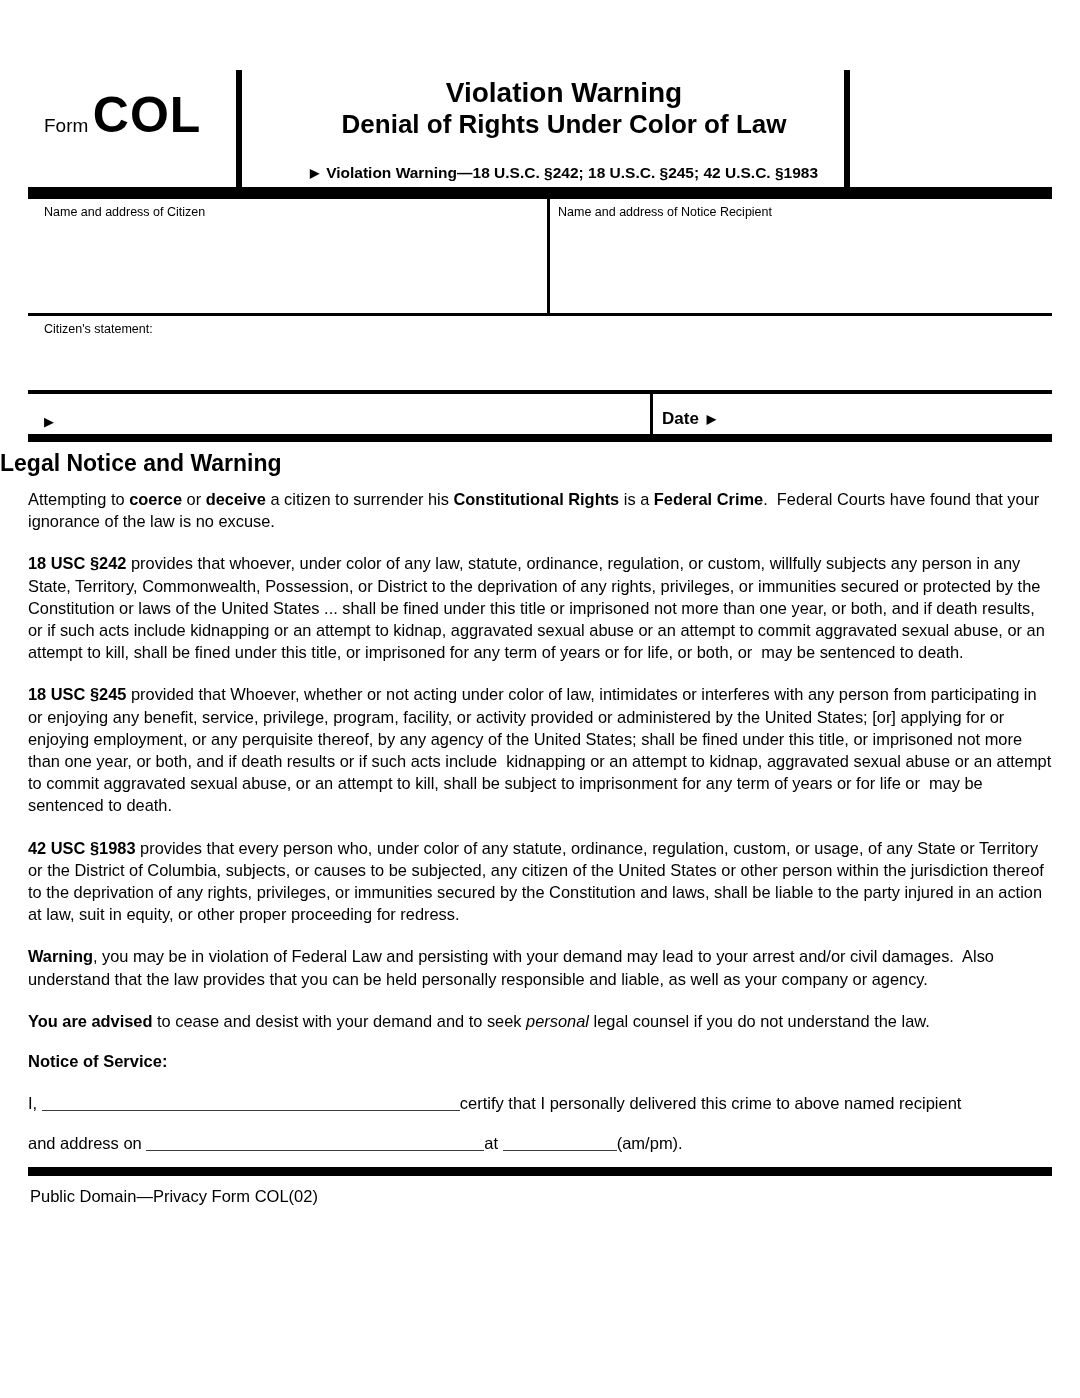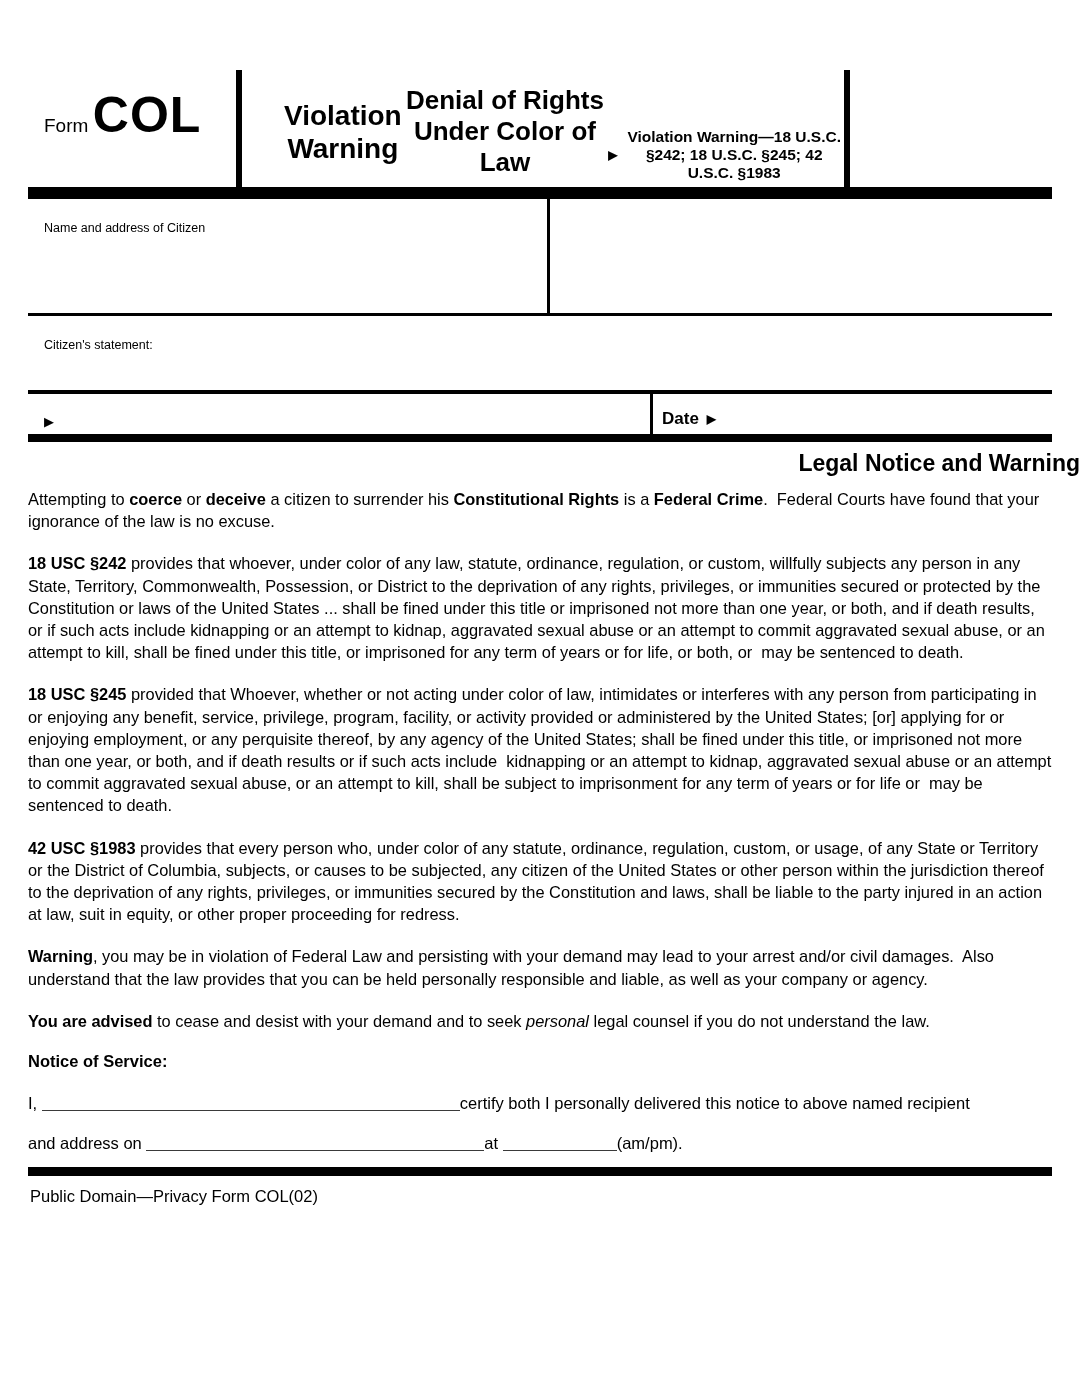--- a/index.html
+++ b/index.html
@@ -21,54 +21,54 @@
   .bar.foot  { height:9px; margin-top:14px; }
 
   
   .hdr { display:flex; margin-top:70px; height:117px; }
   .hdr-left { width:208px; padding:16px 7px 0 16px; white-space:nowrap; }
   .form-word { font-size:19px; }
   .form-code { font-size:50px; font-weight:bold; letter-spacing:1px; }
   .hdr-center {
     width:614px;
     border-left:6px solid #000; border-right:6px solid #000;
-    display:flex; flex-direction:row; align-items:center;
+    display:flex; flex-direction:column; align-items:center;
     text-align:center; padding-top:6px;padding-left:42px;
   }
   .title1 { font-size:28px; font-weight:bold; line-height:33px; }
   .title2 { font-size:26px; font-weight:bold; line-height:31px; }
   .statutes { margin-top:auto; padding-bottom:5px; font-size:15.5px; font-weight:bold; display:flex; align-items:center; gap:7px; }
   .arrow-glyph { font-size:12px; line-height:1; }
   .hdr-right { flex:1; }
 
   
   .parties { display:flex; height:114px; }
   .party-box { position:relative; }
   .party-box.left { width:519px; }
   .party-divider { width:3px; background:#000; }
   .party-box.right { flex:1; }
-  .box-label { font-size:12.5px; padding:22px 0 0 16px; }
+  .box-label { font-size:12.5px; padding:6px 0 0 16px; }
   .party-box.right .box-label { padding-left:8px; }
 
   
   .statement { height:74px; }
 
   
   .certify { padding:12px 0 0 16px; }
   .certify-text { font-size:17.5px; line-height:24px; white-space:pre-wrap; }
   .sig-label { font-size:17.5px; font-weight:bold; line-height:26px; margin-top:2px; }
   .sig-row { position:relative; height:40px; }
   .sig-arrow { position:absolute; left:16px; bottom:6px; font-size:13px; }
   .sig-field { position:absolute; left:34px; right:410px; top:0; bottom:0; }
   .sig-divider { position:absolute; left:622px; top:0; bottom:0; width:3px; background:#000; }
   .date-label { position:absolute; left:634px; bottom:5px; font-size:17px; font-weight:bold; display:flex; align-items:center; gap:8px; }
   .date-field { position:absolute; left:720px; right:0; top:0; bottom:0; }
 
   
-  .legal-heading { text-align:right; font-size:23px; font-weight:bold; margin:8px 0 11px; }
+  .legal-heading { text-align:left; font-size:23px; font-weight:bold; margin:8px 0 11px; }
   .paras p { font-size:16.4px; line-height:22.2px; margin-bottom:20px; white-space:pre-wrap; }
 
   
   .service-heading { font-size:16.5px; font-weight:bold; margin-top:6px; }
   .service-line { font-size:16.5px; white-space:pre; }
   .service-line.l1 { margin-top:23px; }
   .service-line.l2 { margin-top:21px; }
   .blank { display:inline-block; border-bottom:1.5px solid #3a3a3a; height:13px; vertical-align:-2px; }
   .blank.b1 { width:418px; }
   .blank.b2 { width:338px; }
@@ -97,20 +97,23 @@
     <div class="hdr-right"></div>
   </header>
 
   <div class="bar header-bar inset"></div>
 
   <section class="parties inset">
     <div class="party-box left">
       <div class="box-label">Name and address of Citizen</div>
     </div>
     <div class="party-divider"></div>
+    <div class="party-box right">
+      <div class="box-label">Name and address of Notice Recipient</div>
+    </div>
   </section>
 
   <div class="bar thin inset"></div>
 
   <section class="statement inset">
     <div class="box-label">Citizen's statement:</div>
   </section>
 
   <div class="bar med inset"></div>
 
@@ -133,20 +136,20 @@
       <p><span>Attempting to </span><b>coerce</b><span> or </span><b>deceive</b><span> a citizen to surrender his </span><b>Constitutional Rights</b><span> is a </span><b>Federal Crime</b><span>.  Federal Courts have found that your ignorance of the law is no excuse.</span></p>
       <p><b>18 USC §242</b><span> provides that whoever, under color of any law, statute, ordinance, regulation, or custom, willfully subjects any person in any State, Territory, Commonwealth, Possession, or District to the deprivation of any rights, privileges, or immunities secured or protected by the Constitution or laws of the United States ... shall be fined under this title or imprisoned not more than one year, or both, and if death results, or if such acts include kidnapping or an attempt to kidnap, aggravated sexual abuse or an attempt to commit aggravated sexual abuse, or an attempt to kill, shall be fined under this title, or imprisoned for any term of years or for life, or both, or  may be sentenced to death.</span></p>
       <p><b>18 USC §245</b><span> provided that Whoever, whether or not acting under color of law, intimidates or interferes with any person from participating in or enjoying any benefit, service, privilege, program, facility, or activity provided or administered by the United States; [or] applying for or enjoying employment, or any perquisite thereof, by any agency of the United States; shall be fined under this title, or imprisoned not more than one year, or both, and if death results or if such acts include  kidnapping or an attempt to kidnap, aggravated sexual abuse or an attempt to commit aggravated sexual abuse, or an attempt to kill, shall be subject to imprisonment for any term of years or for life or  may be sentenced to death.</span></p>
       <p><b>42 USC §1983</b><span> provides that every person who, under color of any statute, ordinance, regulation, custom, or usage, of any State or Territory or the District of Columbia, subjects, or causes to be subjected, any citizen of the United States or other person within the jurisdiction thereof to the deprivation of any rights, privileges, or immunities secured by the Constitution and laws, shall be liable to the party injured in an action at law, suit in equity, or other proper proceeding for redress.</span></p>
       <p><b>Warning</b><span>, you may be in violation of Federal Law and persisting with your demand may lead to your arrest and/or civil damages.  Also understand that the law provides that you can be held personally responsible and liable, as well as your company or agency.</span></p>
       <p><b>You are advised</b><span> to cease and desist with your demand and to seek </span><i>personal</i><span> legal counsel if you do not understand the law.</span></p>
     </div>
 
   <section class="service inset">
     <div class="service-heading">Notice of Service:</div>
-    <div class="service-line l1"><span>I, </span><span class="blank b1"></span><span>certify both I personally delivered this notice to above named recipient</span></div>
+    <div class="service-line l1"><span>I, </span><span class="blank b1"></span><span>certify that I personally delivered this crime to above named recipient</span></div>
     <div class="service-line l2"><span>and address on </span><span class="blank b2"></span><span>at </span><span class="blank b3"></span><span>(am/pm).</span></div>
   </section>
 
   <div class="bar foot inset"></div>
   <div class="footer-text">Public Domain—Privacy Form COL(02)</div>
 
 </div>
 
 </body></html>

